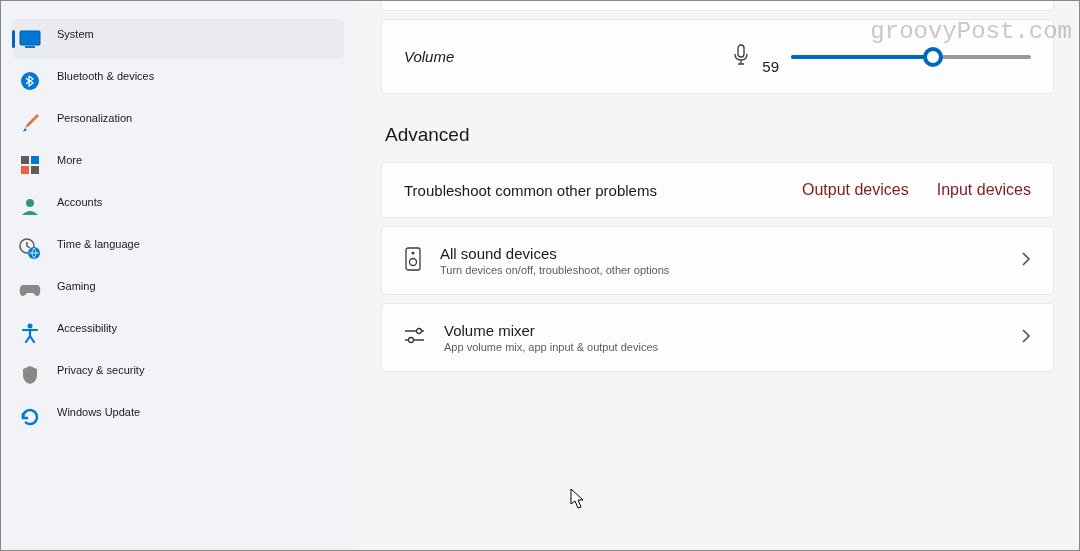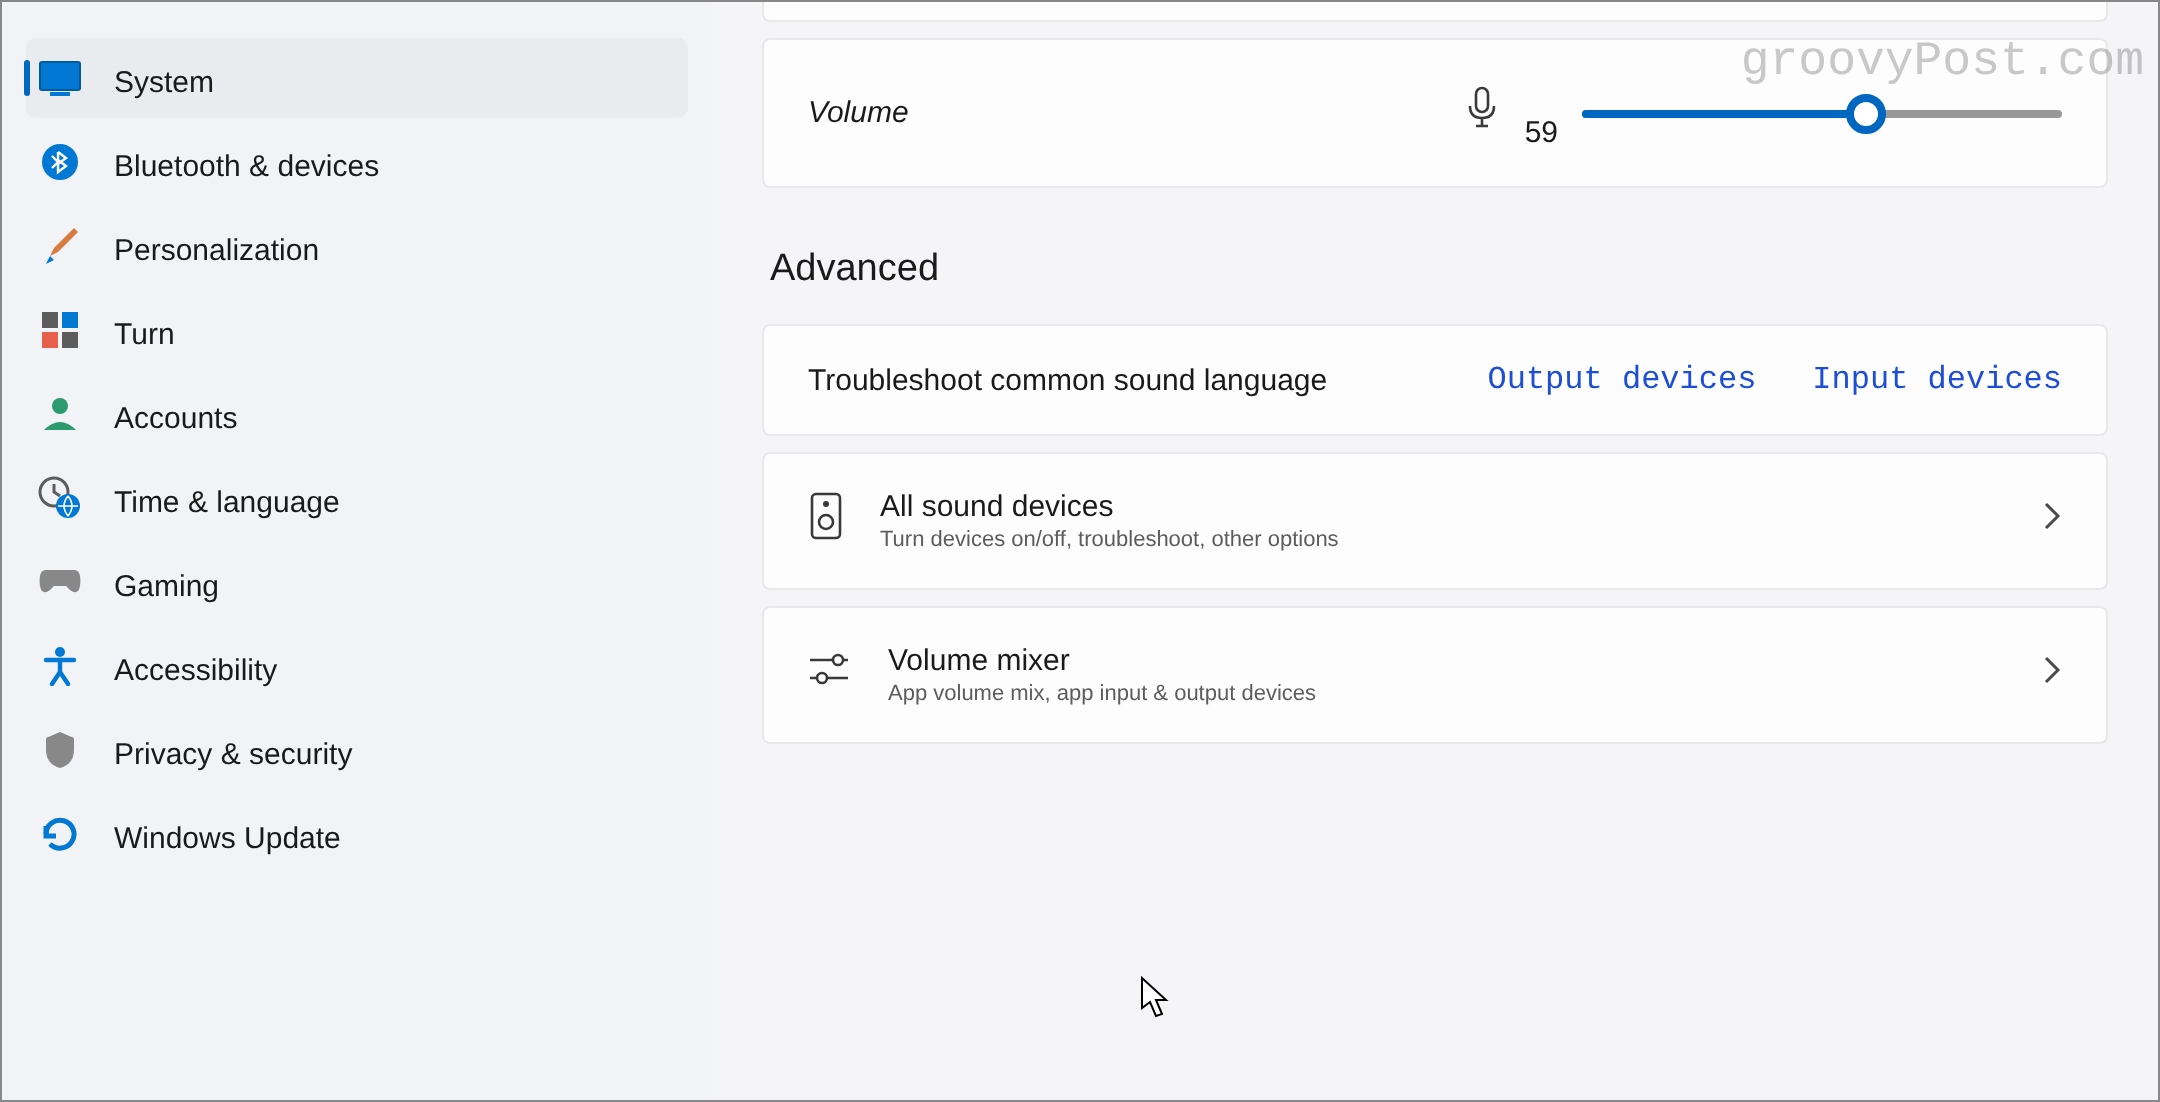--- a/index.html
+++ b/index.html
@@ -16,25 +16,25 @@
     .sidebar {
       width: 355px;
       background: #f1f3f7;
       padding: 18px 12px 0 12px;
       display: flex;
       flex-direction: column;
       gap: 2px;
     }
     .nav-item {
       display: flex;
-      align-items: flex-end;
+      align-items: flex-start;
       padding: 9px 12px 9px 6px;
       border-radius: 5px;
       cursor: pointer;
-      font-size: 15px;
+      font-size: 11px;
       gap: 16px;
       position: relative;
     }
     .nav-item.active { background: #e9ebef; }
     .nav-item.active::before {
       content: "";
       position: absolute;
       left: -1px;
       top: 50%;
       transform: translateY(-50%);
@@ -62,21 +62,21 @@
       border: 1px solid #e8e8e8;
       border-top: none;
       border-radius: 0 0 4px 4px;
       padding: 0 22px;
       display: flex;
       align-items: flex-end;
       justify-content: center;
     }
     .section-header { font-size: 19px; font-weight: 400; margin: 22px 0 8px 4px; }
     .link-group { display: flex; gap: 28px; margin-left: auto; }
-    .link { color: #1d4ed8; cursor: pointer; font-family: Liberation Mono, monospace; }
+    .link { color: #7f1d1d; cursor: pointer; }
     .row-title { font-size: 15px; color: #1a1a1a; }
     .row-sub { font-size: 11px; color: #5c5c5c; margin-top: 2px; }
     .chevron { margin-left: auto; color: #4a4a4a; }
     .volume-row { display: flex; align-items: center; gap: 16px; flex: 1; }
     .volume-label { font-size: 15px; flex: 0 0 auto; font-style: italic; }
     .volume-controls { display: flex; align-items: center; gap: 12px; margin-left: auto; }
     .volume-value { font-size: 15px; margin-top: 20px; }
     .slider { width: 240px; height: 4px; background: #999; border-radius: 2px; position: relative; cursor: pointer; }
     .slider-fill { position: absolute; left: 0; top: 0; bottom: 0; background: #0067c0; border-radius: 2px; width: 59%; }
     .slider-thumb {
@@ -142,21 +142,21 @@
     </div>
     <div class="nav-item">
       <span class="nav-icon">
         <svg width="20" height="20" viewBox="0 0 20 20">
             <rect x="1" y="1" width="8" height="8" fill="#5c5c5c"></rect>
             <rect x="11" y="1" width="8" height="8" fill="#0078d4"></rect>
             <rect x="1" y="11" width="8" height="8" fill="#e8604c"></rect>
             <rect x="11" y="11" width="8" height="8" fill="#5c5c5c"></rect>
           </svg>
       </span>
-      <span>Turn</span>
+      <span>More</span>
     </div>
     <div class="nav-item">
       <span class="nav-icon">
         <svg width="20" height="20" viewBox="0 0 20 20">
             <circle cx="10" cy="6" r="4" fill="#2e9b6f"></circle>
             <path d="M2 18 Q10 10 18 18 Z" fill="#2e9b6f"></path>
           </svg>
       </span>
       <span>Accounts</span>
     </div>
@@ -225,21 +225,21 @@
             <div class="slider-fill"></div>
             <div class="slider-thumb"></div>
           </div>
         </div>
       </div>
     </div>
 
     <div class="section-header">Advanced</div>
 
     <div class="card">
-      <span class="row-title">Troubleshoot common sound language</span>
+      <span class="row-title">Troubleshoot common other problems</span>
       <div class="link-group">
         <span class="link">Output devices</span>
         <span class="link">Input devices</span>
       </div>
     </div>
 
     <div class="card">
       <span>
         <svg width="18" height="26" viewBox="0 0 18 26">
             <rect x="2" y="2" width="14" height="22" rx="2" fill="none" stroke="#3a3a3a" stroke-width="1.3"></rect>

